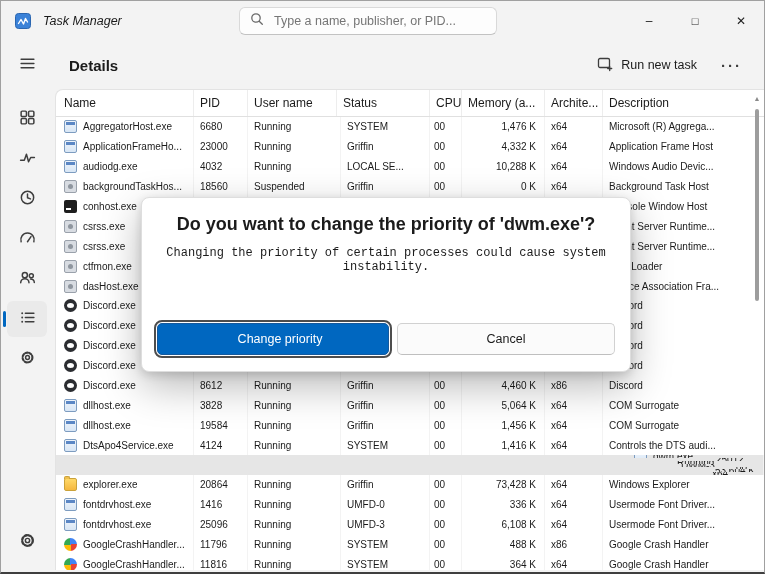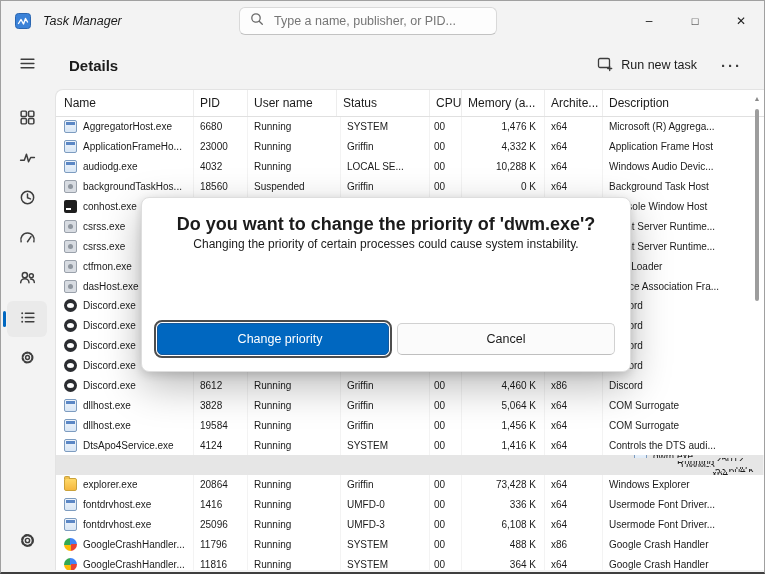--- a/index.html
+++ b/index.html
@@ -84,21 +84,21 @@
   .vs-up{position:absolute;top:4px;left:0;right:0;text-align:center;font-size:7px;color:#8a8a8a;}
   .vs-thumb{position:absolute;top:18px;right:5px;width:4px;height:192px;background:#9d9d9d;border-radius:2px;}
 
   
   .dialog{
     position:absolute;left:140px;top:196px;width:490px;height:175px;z-index:20;box-sizing:border-box;
     background:#fff;border:1px solid #dedede;border-radius:8px;text-align:center;
     box-shadow:0 14px 40px rgba(0,0,0,.28),0 3px 10px rgba(0,0,0,.14);
   }
   .dlg-title{margin-top:16px;font-size:18px;font-weight:600;color:#1b1b1b;}
-  .dlg-msg{margin-top:2px;font-size:12px;color:#1b1b1b;}
+  .dlg-msg{margin-top:11px;font-size:12px;color:#1b1b1b;font-family:Liberation Mono, monospace;}
   .dlg-actions{position:absolute;left:15px;right:15px;bottom:16px;display:flex;gap:8px;}
   .btn{flex:1;height:32px;border-radius:5px;font-size:12.5px;display:flex;align-items:center;justify-content:center;box-sizing:border-box;font-family:"Liberation Sans",sans-serif;}
   .btn-primary{background:#0067c0;color:#fff;border:1px solid #15599c;outline:2px solid #4d4d4d;outline-offset:1px;padding-left:20px;}
   .btn-secondary{background:#fbfbfb;border:1px solid #d1d1d1;border-bottom-color:#bfbfbf;color:#1b1b1b;}
 </style>
 </head>
 <body>
 
 <div class="window">
 

